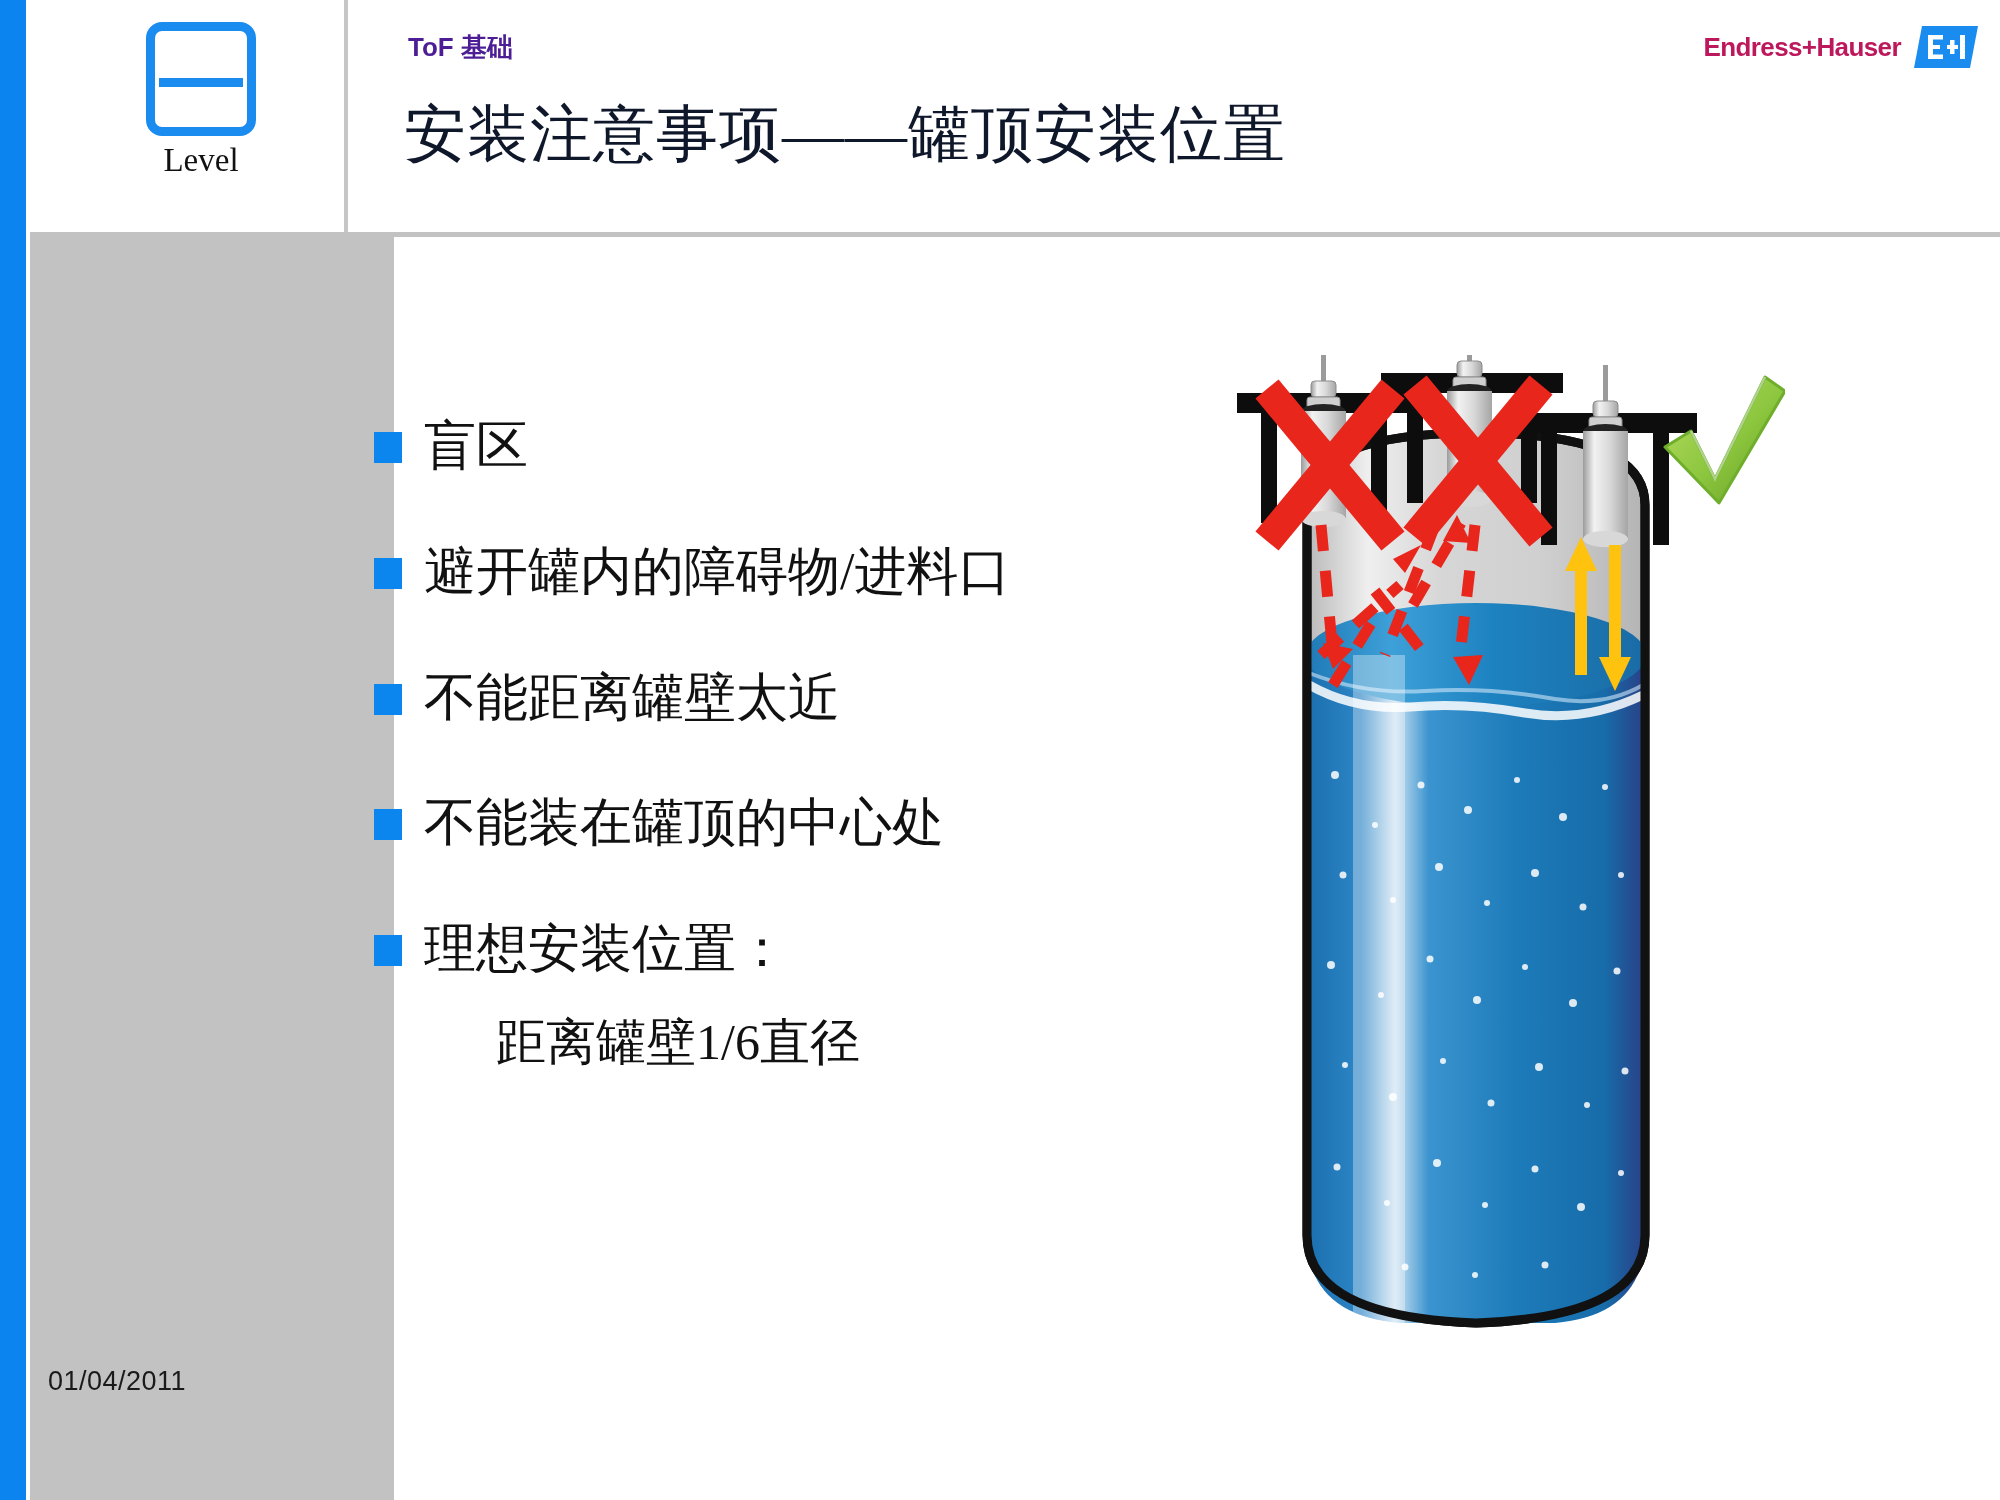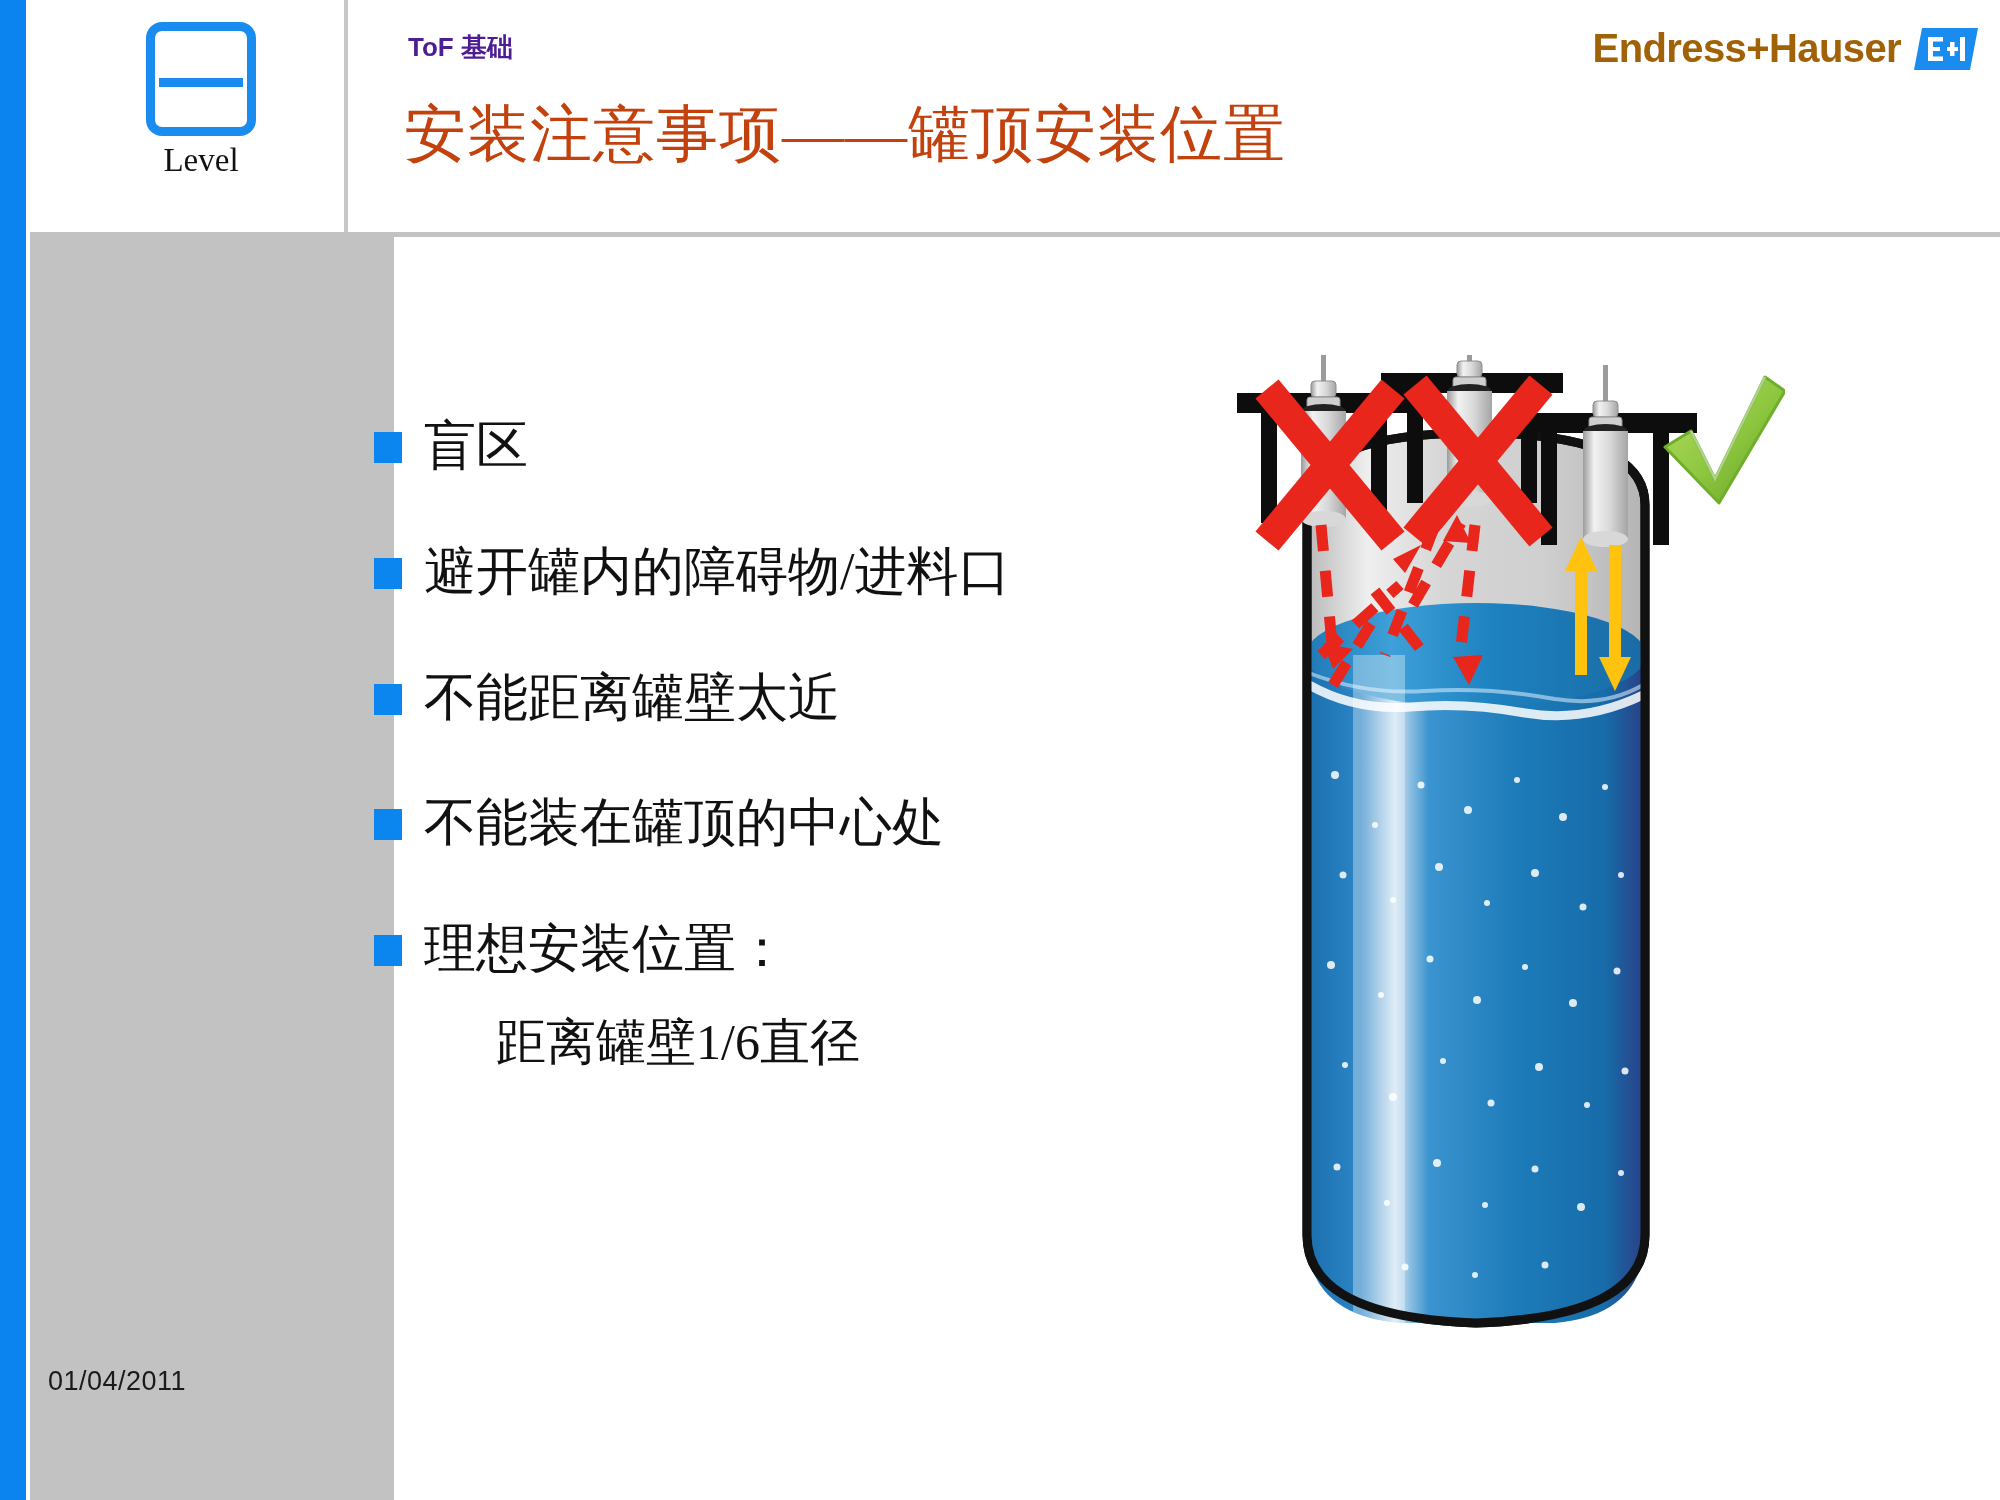--- a/index.html
+++ b/index.html
@@ -61,32 +61,32 @@
   }
 
   
   .eyebrow{
     position:absolute;left:378px;top:30px;
     font-size:26px;font-weight:bold;color:#4c1d95;
     font-family:"Liberation Sans",sans-serif;
   }
   .slide-title{
     position:absolute;left:374px;top:92px;
-    font-size:62px;color:#c2410c;white-space:nowrap;
+    font-size:62px;color:#0f172a;white-space:nowrap;
     font-family:"Liberation Serif","DejaVu Serif",serif;
     letter-spacing:1px;
   }
 
   
   .logo{
     position:absolute;right:22px;top:26px;
     display:flex;align-items:center;gap:13px;
   }
   .logo-word{
-    font-size:40px;font-weight:bold;color:#a16207;letter-spacing:-.6px;
+    font-size:26px;font-weight:bold;color:#be185d;letter-spacing:-.6px;
     font-family:"Liberation Sans",sans-serif;
   }
   .logo-mark{position:relative;width:64px;height:42px;}
   .logo-mark svg{display:block;}
 
   
   .bullets{
     position:absolute;left:374px;top:416px;width:790px;
   }
   .bullet-row{

